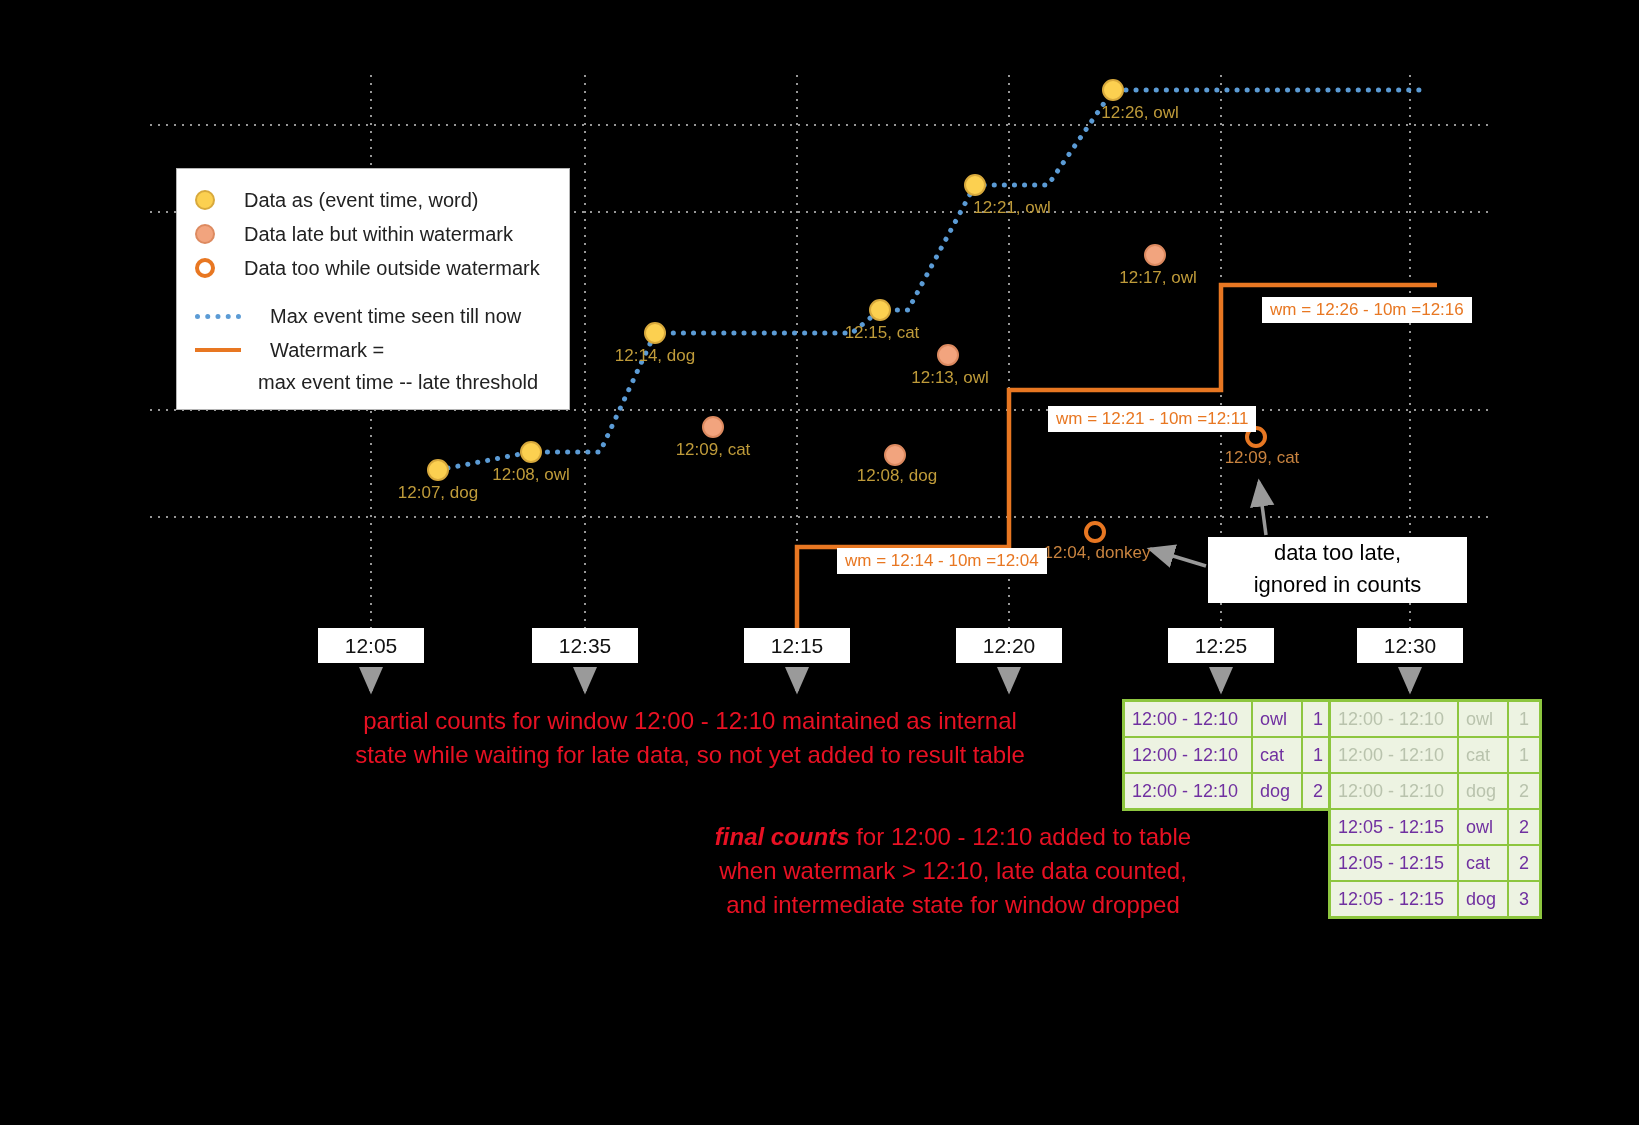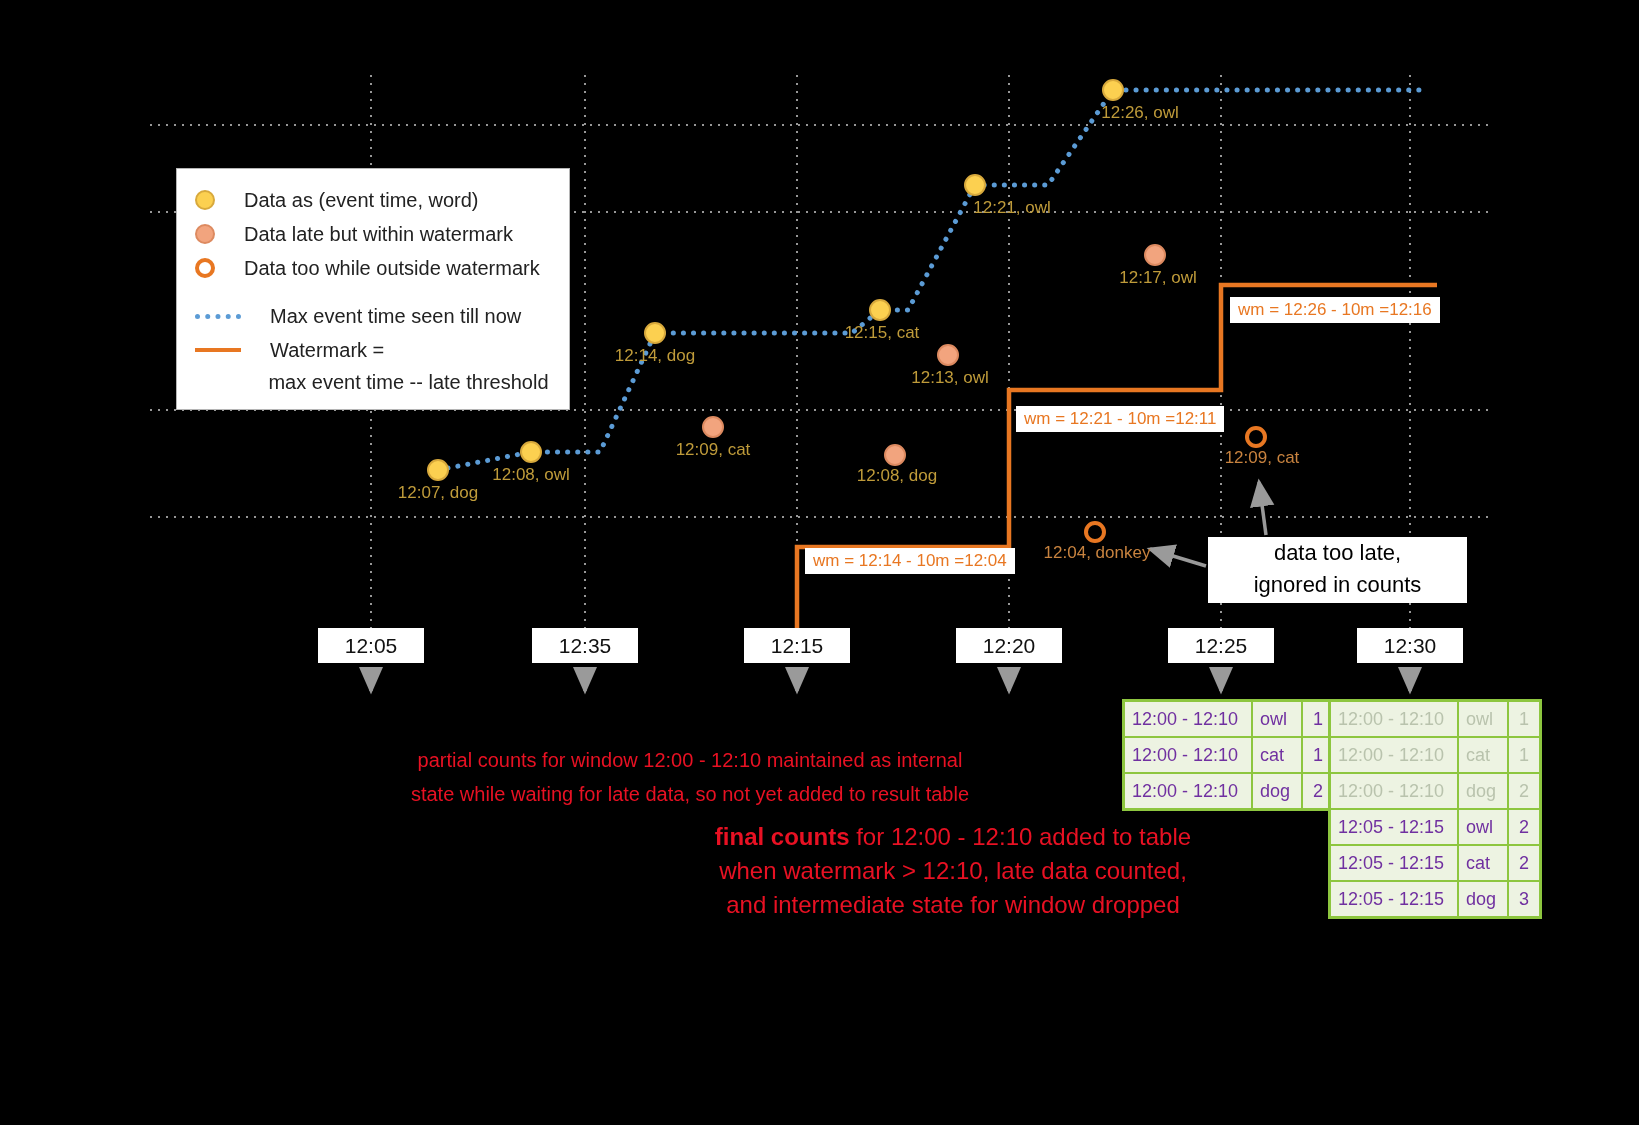--- a/index.html
+++ b/index.html
@@ -32,36 +32,36 @@
   }
   .lg-item { display:flex; align-items:center; gap:29px; height:34px; }
   .lg-item.gap { margin-top:14px; }
   .lg-dot { width:20px; height:20px; border-radius:50%; flex:0 0 auto; box-sizing:border-box; }
   .lg-dot.yellow { background:var(--yellow_fill); border:2px solid var(--yellow_edge); }
   .lg-dot.salmon { background:var(--salmon_fill); border:2px solid var(--salmon_edge); }
   .lg-dot.hollow { background:#fff; border:4px solid var(--orange); }
   .lg-line { width:46px; flex:0 0 auto; }
   .lg-line.blue   { border-top:5px dotted var(--blue); }
   .lg-line.orange { border-top:4px solid var(--orange); }
-  .lg-cont { padding-left:63px; height:30px; display:flex; align-items:center;justify-content:center; }
+  .lg-cont { padding-left:63px; height:30px; display:flex; align-items:center; }
 
   .wm-label {
     position:absolute; background:#fff; color:var(--orange);
-    font-size:17px; padding:3px 8px; z-index:4; white-space:nowrap;
+    font-size:17px; padding:3px 8px; z-index:4; white-space:nowrap;margin-left:32px;
   }
 
   .tick {
     position:absolute; top:628px; width:106px; height:35px; background:#fff;
     color:#111; font-size:21px; text-align:center; line-height:35px; z-index:4;
   }
 
   .red-note { position:absolute; color:var(--red); text-align:center; z-index:4; }
-  .red-note.one { left:300px; top:743px; width:780px; font-size:20px; line-height:34px; }
+  .red-note.one { left:300px; top:704px; width:780px; font-size:24px; line-height:34px; }
   .red-note.two { left:628px; top:820px; width:650px; font-size:24px; line-height:34px; }
-  .red-note .em { font-weight:bold; }
+  .red-note .em { font-style:italic; font-weight:bold; }
 
   .note {
     position:absolute; left:1208px; top:537px; width:259px; height:66px; background:#fff;
     color:#000; font-size:22px; text-align:center; line-height:32px; z-index:4;
   }
 
   .rtable {
     position:absolute; border-collapse:collapse; background:var(--table_bg);
     z-index:4; font-size:18px; border:3px solid var(--green_border);
   }

